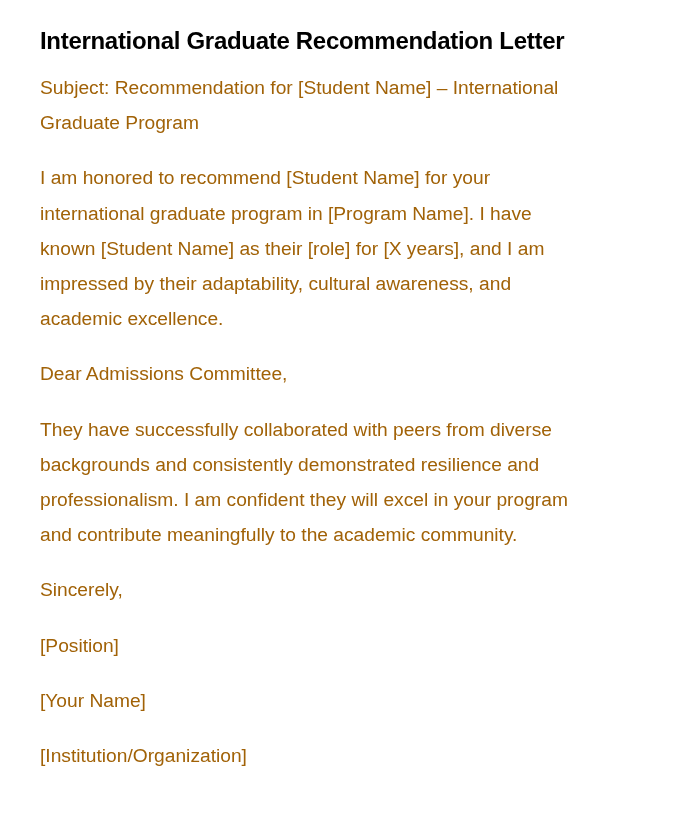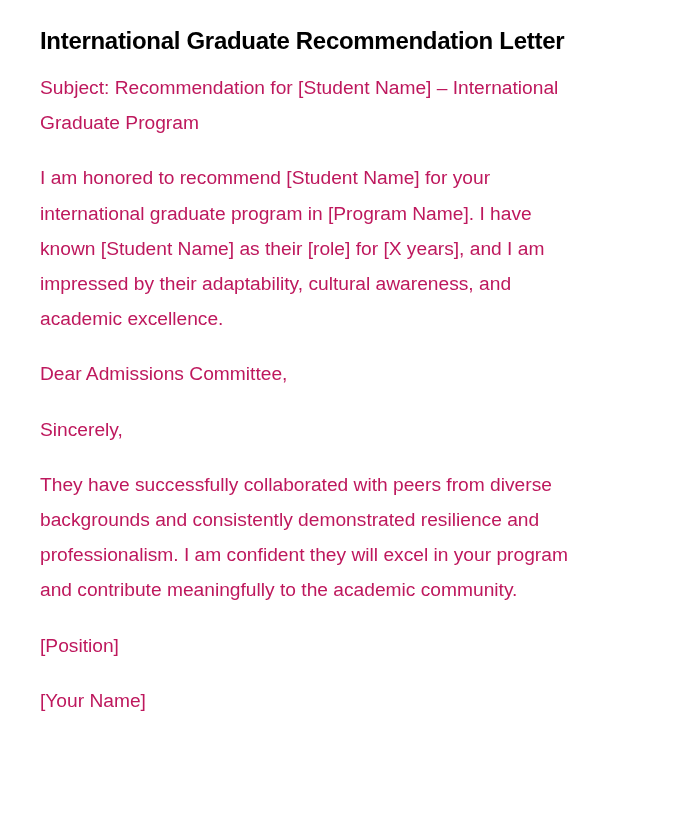--- a/index.html
+++ b/index.html
@@ -25,28 +25,29 @@
       font-size: 24px;
       line-height: 34px;
       margin: 0 0 12px 0;
       color: #000000;
       letter-spacing: -0.3px;
     }
     .para {
       font-size: 19.2px;
       line-height: 35.2px;
       margin: 0 0 20px 0;
-      color: #be185d;
+      color: #a16207;
     }
   </style>
 </head>
 <body>
 
 <div class="page">
   <h1 class="title">International Graduate Recommendation Letter</h1>
   <p class="para">Subject: Recommendation for [Student Name] – International Graduate Program</p>
   <p class="para">I am honored to recommend [Student Name] for your international graduate program in [Program Name]. I have known [Student Name] as their [role] for [X years], and I am impressed by their adaptability, cultural awareness, and academic excellence.</p>
   <p class="para">Dear Admissions Committee,</p>
+  <p class="para">They have successfully collaborated with peers from diverse backgrounds and consistently demonstrated resilience and professionalism. I am confident they will excel in your program and contribute meaningfully to the academic community.</p>
   <p class="para">Sincerely,</p>
-  <p class="para">They have successfully collaborated with peers from diverse backgrounds and consistently demonstrated resilience and professionalism. I am confident they will excel in your program and contribute meaningfully to the academic community.</p>
   <p class="para">[Position]</p>
   <p class="para">[Your Name]</p>
+  <p class="para">[Institution/Organization]</p>
 </div>
 
 </body></html>

